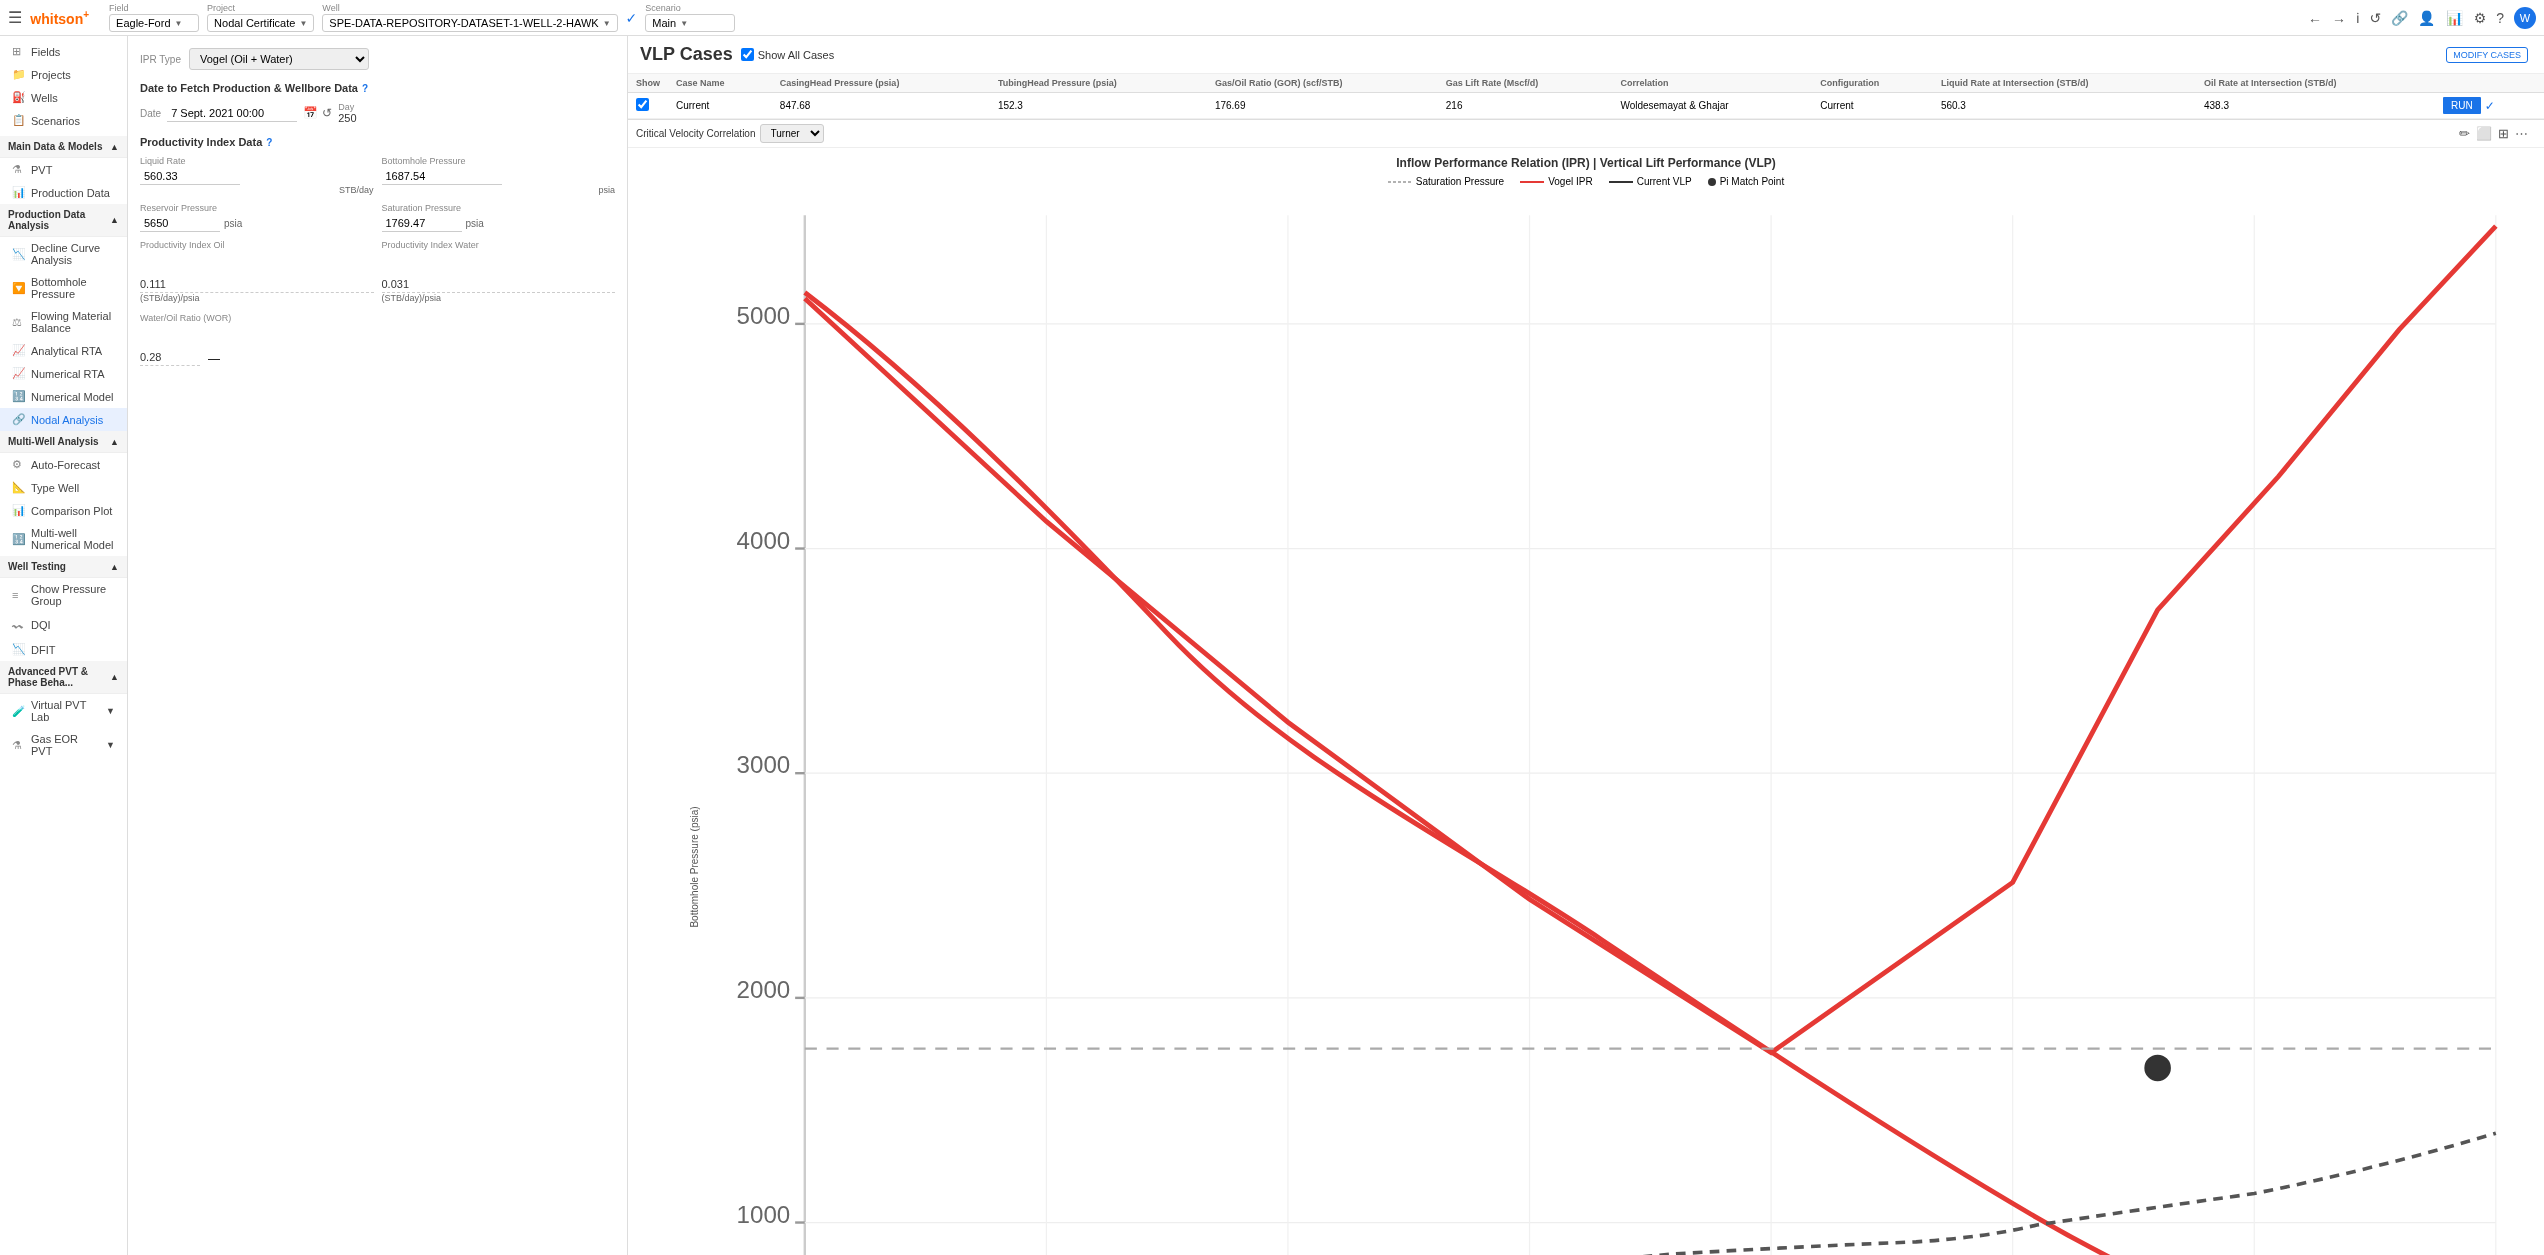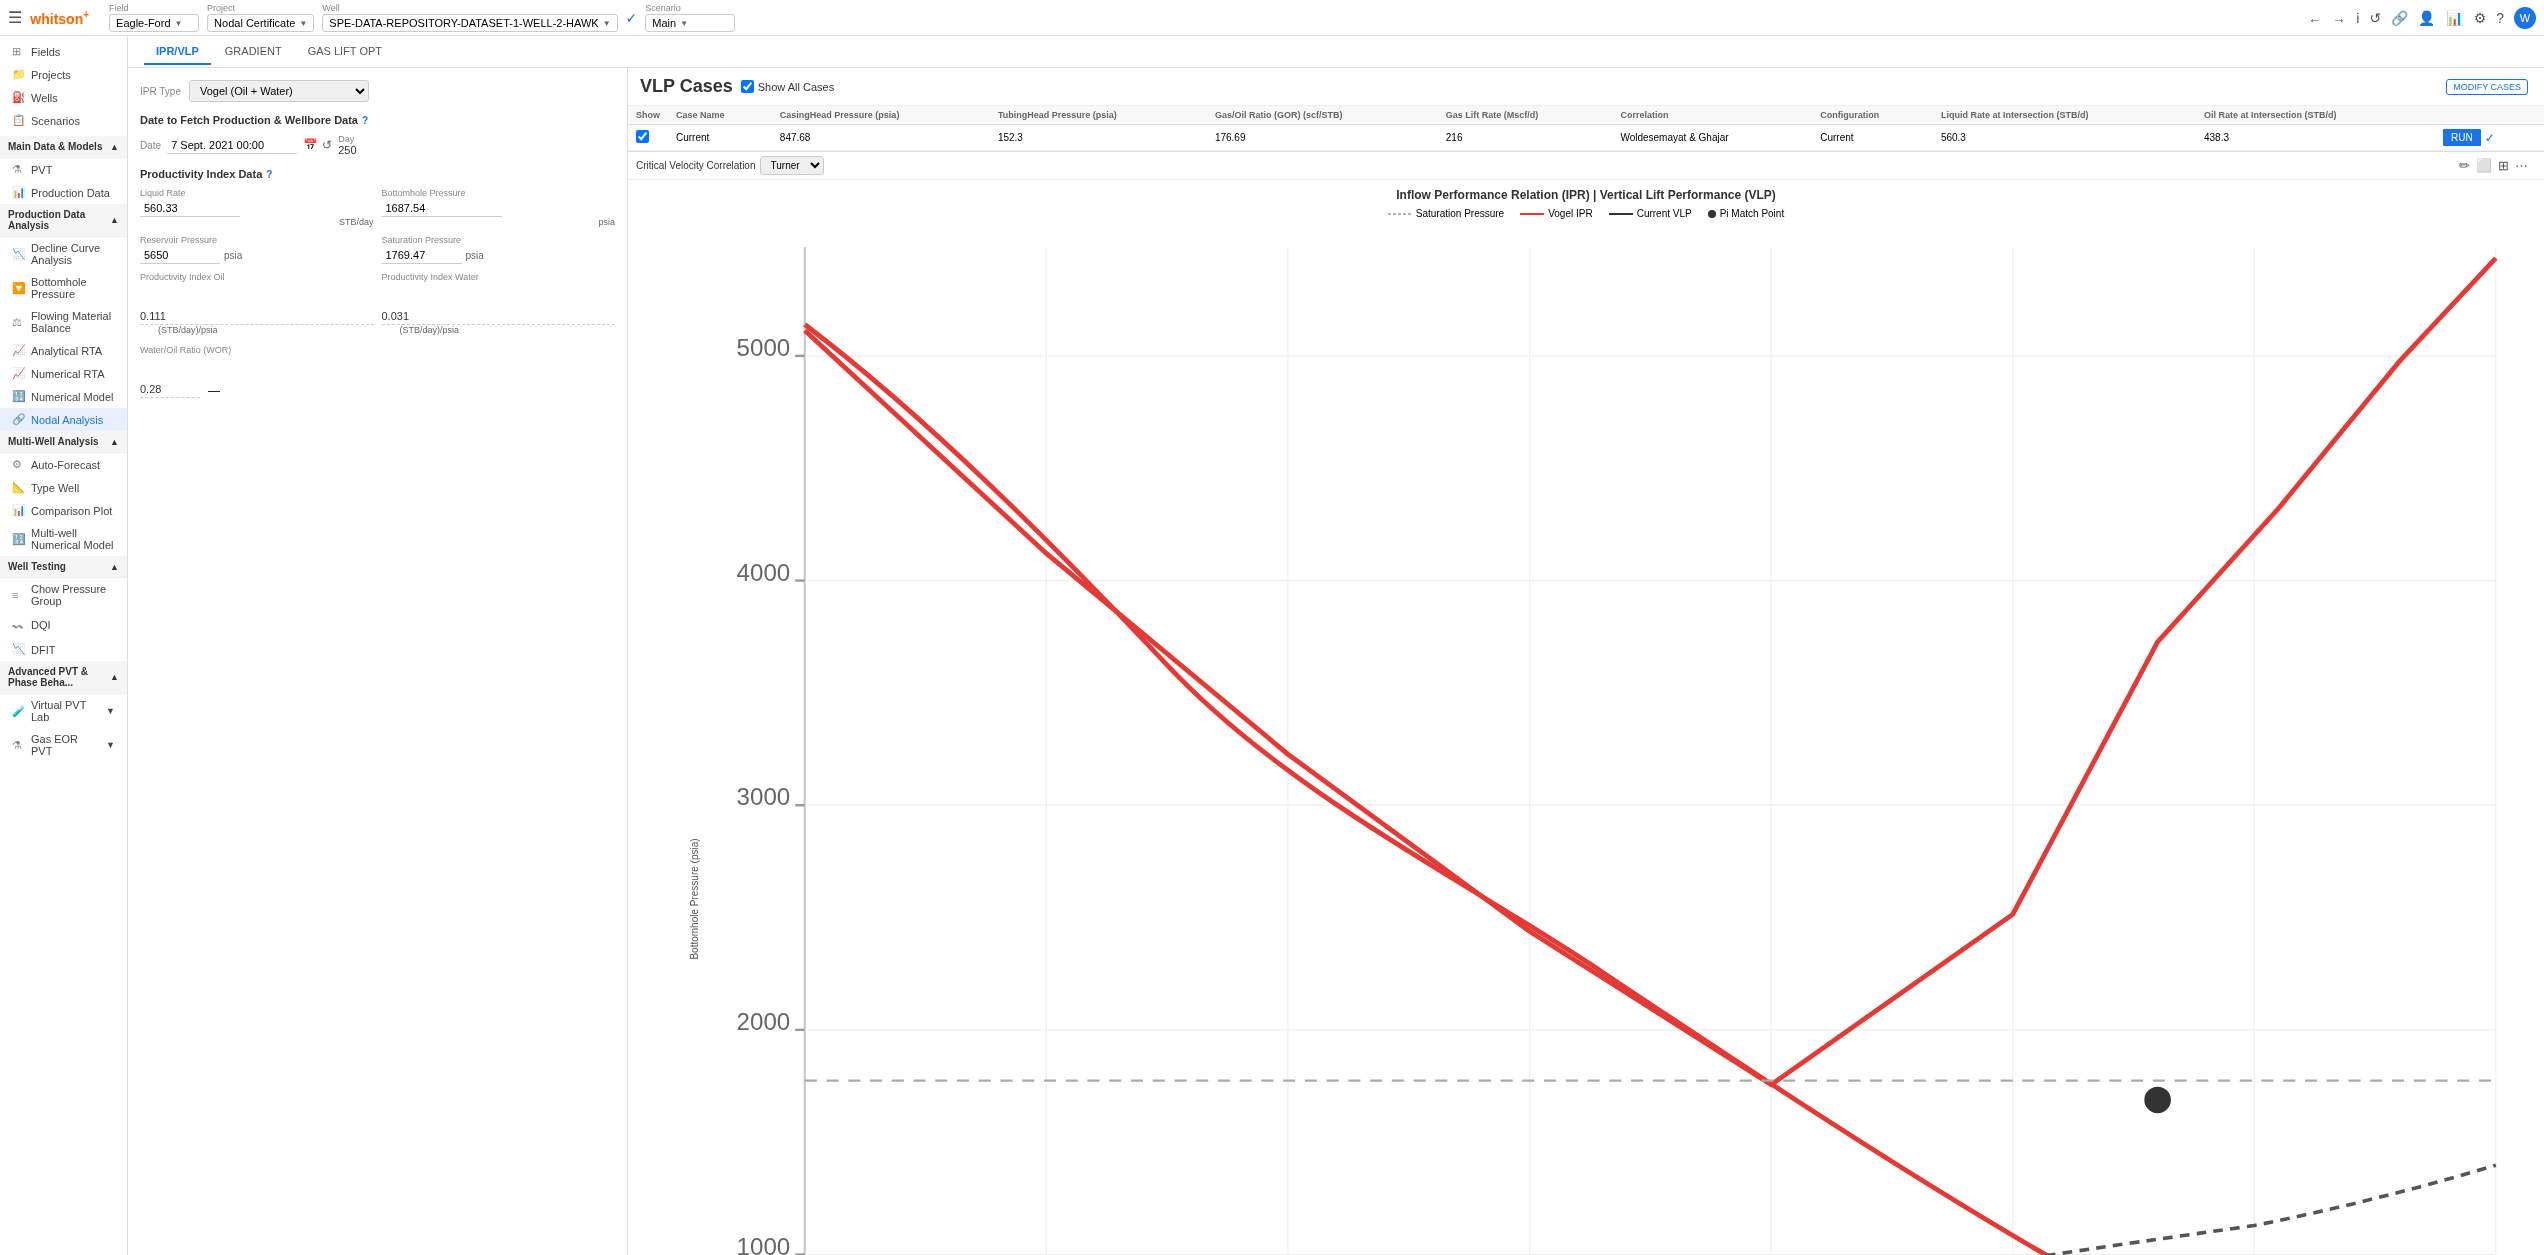--- a/index.html
+++ b/index.html
@@ -48,21 +48,21 @@
     .date-row label { font-size: 10px; color: #888; }
     .date-input { border: none; border-bottom: 1px solid #ccc; padding: 2px 4px; font-size: 11px; width: 130px; background: transparent; }
     .date-icons { display: flex; gap: 4px; }
     .date-icon { font-size: 12px; color: #666; cursor: pointer; }
     .day-field { display: flex; flex-direction: column; font-size: 10px; color: #888; }
     .day-field span { font-size: 11px; color: #333; }
     .pi-grid { display: grid; grid-template-columns: 1fr 1fr; gap: 8px; }
     .pi-item { display: flex; flex-direction: column; }
     .pi-item label { font-size: 9px; color: #888; }
     .pi-item .val { font-size: 11px; color: #333; border-bottom: 1px dashed #ccc; padding-bottom: 2px; margin-top: 28px; }
-    .pi-item .unit-label { font-size: 9px; color: #666; margin-left: 18px; }
+    .pi-item .unit-label { font-size: 9px; color: #666; }
 
     
     .right-panel { flex: 1; display: flex; flex-direction: column; background: #fff; overflow: hidden; }
     .vlp-header { padding: 8px 12px; border-bottom: 1px solid #eee; display: flex; align-items: center; gap: 8px; }
     .vlp-title { font-size: 18px; font-weight: bold; color: #333; }
     .show-all-cb { display: flex; align-items: center; gap: 4px; font-size: 11px; color: #333; }
     .vlp-table-wrap { border-bottom: 1px solid #ddd; }
     .vlp-table { width: 100%; border-collapse: collapse; font-size: 10px; }
     .vlp-table th { background: #f8f8f8; padding: 4px 8px; text-align: left; font-size: 9px; color: #666; border-bottom: 1px solid #ddd; white-space: nowrap; }
     .vlp-table td { padding: 4px 8px; border-bottom: 1px solid #f0f0f0; font-size: 10px; }
@@ -279,25 +279,20 @@
       <div class="sb-item">
         <span class="sb-icon">⚗</span>
         <span>Gas EOR PVT</span>
         <span class="chevron" style="margin-left:auto;">▼</span>
       </div>
     </div>
   </div>
 
   <div class="content-area">
 
-    <div class="sub-tabs">
-      <div class="sub-tab active">IPR/VLP</div>
-      <div class="sub-tab">GRADIENT</div>
-      <div class="sub-tab">GAS LIFT OPT</div>
-    </div>
 
     <div class="main-content">
 
       <div class="left-panel">
 
         <div class="form-section">
           <div class="ipr-type-row">
             <label>IPR Type</label>
             <select class="ipr-select">
               <option>Vogel (Oil + Water)</option>

